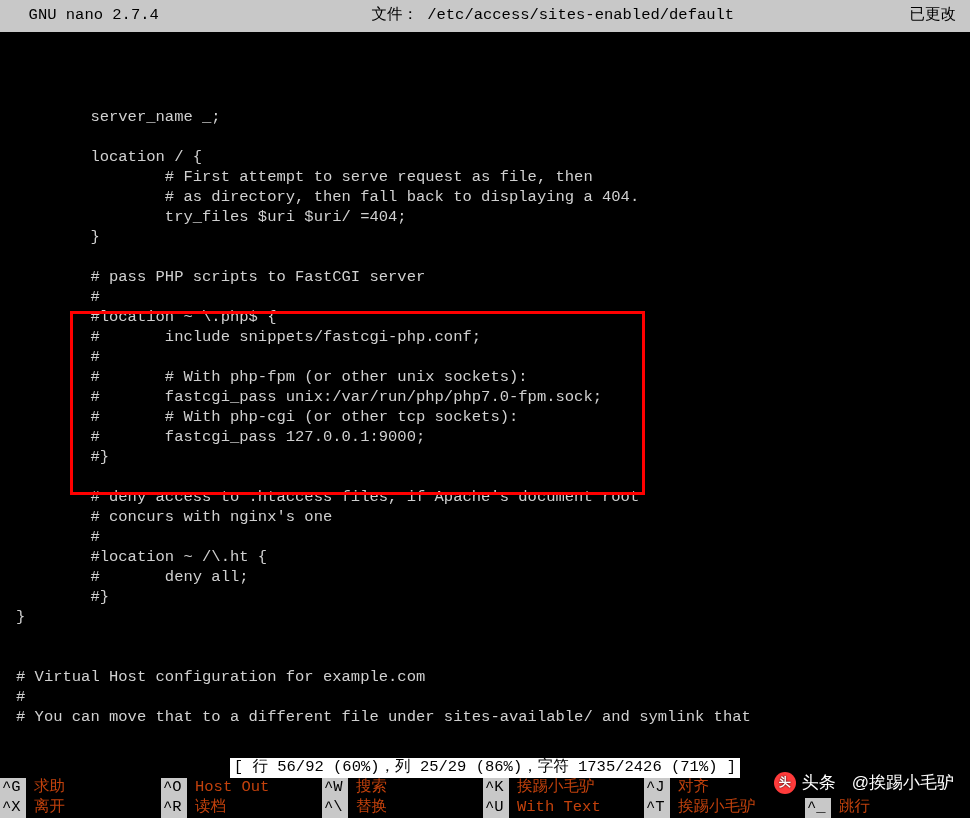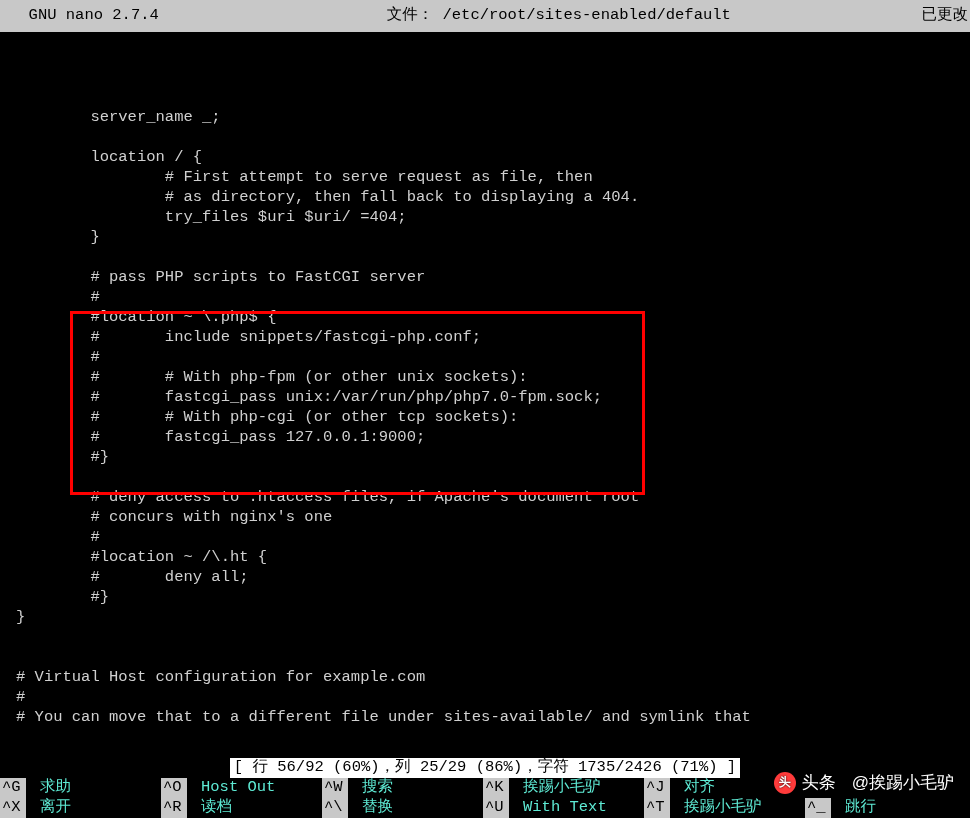--- a/index.html
+++ b/index.html
@@ -18,21 +18,21 @@
       background: #c8c8c8;
       color: #000;
       display: flex;
       height: 32px;
       align-items: center;
       font-size: 15.5px;
       white-space: pre;
     }
     .titlebar .left { padding-left: 10px; flex: 0 0 auto; }
     .titlebar .center { flex: 1; text-align: center; }
-    .titlebar .right { padding-right: 2px; flex: 0 0 auto; }
+    .titlebar .right { padding-right: 14px; flex: 0 0 auto; }
     .editor {
       padding: 16px;
       white-space: pre;
       color: #d0d0d0;
     }
     .editor-line { height: 20px; }
     .highlight-box {
       position: absolute;
       border: 3px solid #ff0000;
       left: 70px;
@@ -68,22 +68,22 @@
       flex: 0 0 auto;
     }
     .sc-key {
       background: #c8c8c8;
       color: #000;
       padding: 0 2px;
       min-width: 26px;
       display: inline-block;
     }
     .sc-label {
-      color: #5eead4;
-      padding-left: 14px;
+      color: #c2410c;
+      padding-left: 8px;
     }
     .watermark {
       position: absolute;
       right: 16px;
       bottom: 24px;
       color: #fff;
       font-size: 17px;
       font-family: "Microsoft YaHei", sans-serif;
       display: flex;
       align-items: center;
@@ -100,21 +100,21 @@
       margin-right: 6px;
       font-weight: bold;
     }
   </style>
 </head>
 <body>
 
 <div class="titlebar">
   <span class="left">  GNU nano 2.7.4</span>
   <span class="center">
-    <span>文件：</span> <span>/etc/root/sites-enabled/default</span>
+    <span>文件：</span> <span>/etc/access/sites-enabled/default</span>
   </span>
   <span class="right">已更改</span>
 </div>
 
 <div class="editor" id="editor"><div class="editor-line"></div><div class="editor-line"></div><div class="editor-line"></div><div class="editor-line">        server_name _;</div><div class="editor-line"></div><div class="editor-line">        location / {</div><div class="editor-line">                # First attempt to serve request as file, then</div><div class="editor-line">                # as directory, then fall back to displaying a 404.</div><div class="editor-line">                try_files $uri $uri/ =404;</div><div class="editor-line">        }</div><div class="editor-line"></div><div class="editor-line">        # pass PHP scripts to FastCGI server</div><div class="editor-line">        #</div><div class="editor-line">        #location ~ \.php$ {</div><div class="editor-line">        #       include snippets/fastcgi-php.conf;</div><div class="editor-line">        #</div><div class="editor-line">        #       # With php-fpm (or other unix sockets):</div><div class="editor-line">        #       fastcgi_pass unix:/var/run/php/php7.0-fpm.sock;</div><div class="editor-line">        #       # With php-cgi (or other tcp sockets):</div><div class="editor-line">        #       fastcgi_pass 127.0.0.1:9000;</div><div class="editor-line">        #}</div><div class="editor-line"></div><div class="editor-line">        # deny access to .htaccess files, if Apache's document root</div><div class="editor-line">        # concurs with nginx's one</div><div class="editor-line">        #</div><div class="editor-line">        #location ~ /\.ht {</div><div class="editor-line">        #       deny all;</div><div class="editor-line">        #}</div><div class="editor-line">}</div><div class="editor-line"></div><div class="editor-line"></div><div class="editor-line"># Virtual Host configuration for example.com</div><div class="editor-line">#</div><div class="editor-line"># You can move that to a different file under sites-available/ and symlink that</div></div>
 
 <div class="highlight-box"></div>
 
 <div class="status-bar">
   <span class="status-inner">[ 行 56/92 (60%)，列 25/29 (86%)，字符 1735/2426 (71%) ]</span>

